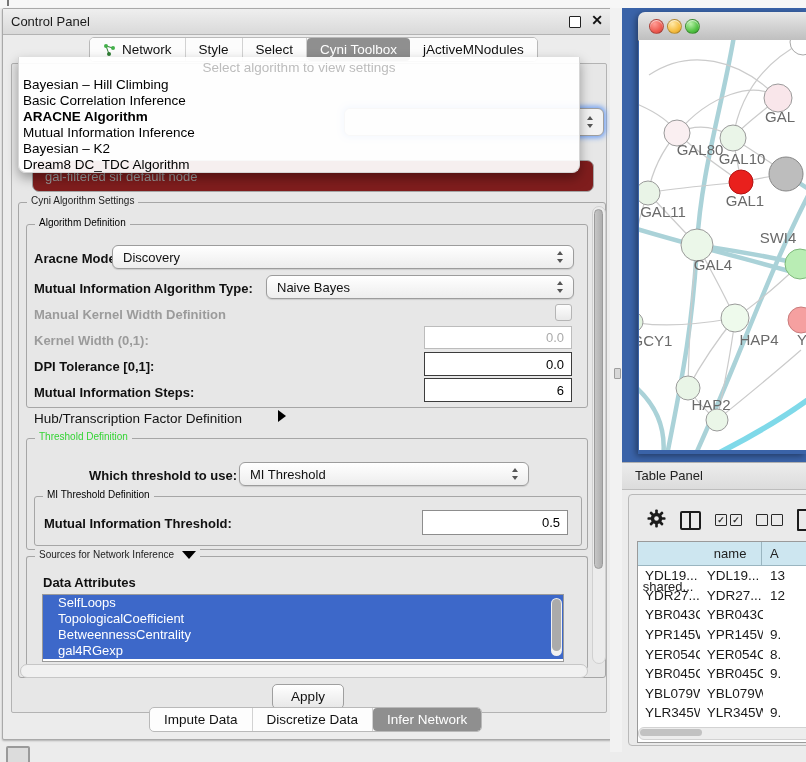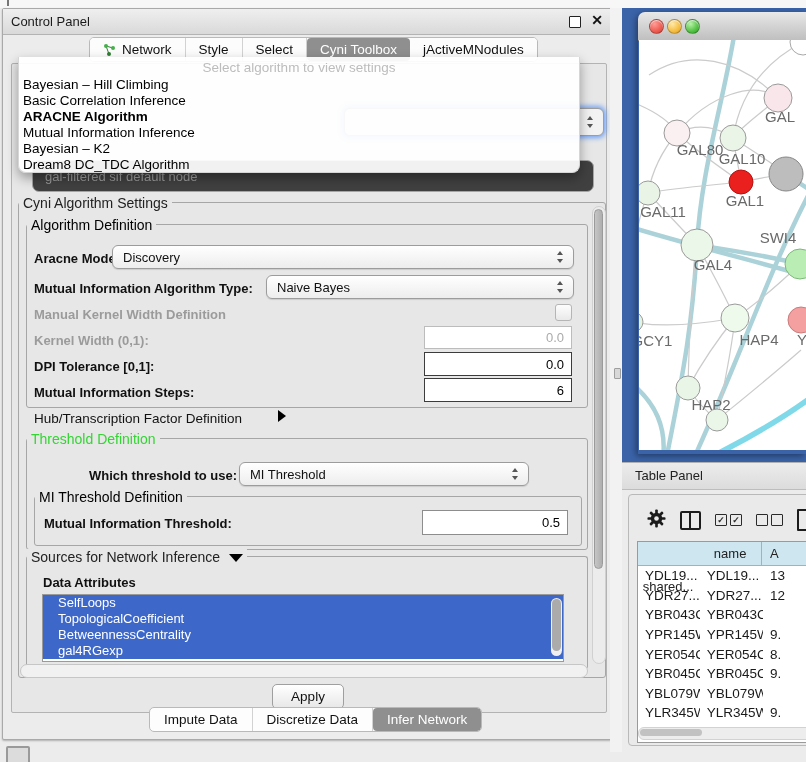--- a/index.html
+++ b/index.html
@@ -24,32 +24,32 @@
   .tab:last-child{border-right:none;}
   .tab.active{background:#8f8f8f;color:#fff;border-radius:4px;border-right:none;}
   .net-icon{width:14px;height:14px;display:inline-block;}
 
   
   .inner-panel{left:8px;top:54px;width:594px;height:648px;background:#e7e7e7;border:1px solid #b3b3b3;border-radius:2px;}
 
   
   .ghost-label{left:16px;top:32px;font-size:13px;color:#9aa0c0;}
   .ghost-combo-a{left:332px;top:44px;width:258px;height:26px;background:#f2f2f2;border:1px solid #9e9e9e;border-radius:6px;box-shadow:0 0 5px 2px rgba(96,150,245,.85);}
-  .ghost-combo-b{left:20px;top:96px;width:562px;height:32px;background:#404040;border:1px solid #a5a5a5;border-radius:7px;display:flex;align-items:center;padding:0 12px;font-size:13px;color:#9a9a9a;box-sizing:border-box;}
+  .ghost-combo-b{left:20px;top:96px;width:562px;height:32px;background:#7f1d1d;border:1px solid #a5a5a5;border-radius:7px;display:flex;align-items:center;padding:0 12px;font-size:13px;color:#9a9a9a;box-sizing:border-box;}
 
   
   .dropdown{left:18px;top:57px;width:560px;height:115px;background:rgba(255,255,255,.93);border:1px solid #d6d6d6;border-top:none;border-radius:0 0 8px 8px;box-shadow:0 5px 12px rgba(0,0,0,.35);z-index:30;}
   .dd-placeholder{left:0;top:3px;width:100%;text-align:center;font-size:13.5px;color:#bcbcbc;}
   .dd-items{left:4px;top:20px;right:4px;}
   .algo-item{font-size:13.5px;color:#000;height:16px;line-height:16px;white-space:nowrap;}
   .algo-item.selected{font-weight:bold;}
 
   
   .groupbox{position:absolute;border:1px solid #a6a6a6;border-radius:3px;}
-  .legend{position:absolute;top:-8px;left:0;background:#e7e7e7;padding:0 4px;font-size:14px;white-space:nowrap;}
+  .legend{position:absolute;top:-8px;left:8px;background:#e7e7e7;padding:0 4px;font-size:10px;white-space:nowrap;}
   .legend.plain{color:#222;}
   .legend.blue{color:#000000;}
   .legend.green{color:#35d435;}
 
   .lbl{position:absolute;font-size:13px;font-weight:bold;color:#111;white-space:nowrap;}
   .lbl.gray{color:#9b9b9b;}
   .lbl.normal{font-weight:normal;}
 
   .combo{position:absolute;background:linear-gradient(#ffffff,#ededed);border:1px solid #9c9c9c;border-radius:6px;font-size:13px;color:#111;display:flex;align-items:center;padding:0 10px;box-sizing:border-box;box-shadow:0 1px 1px rgba(0,0,0,.12);}
   .stepper{position:absolute;right:9px;top:50%;transform:translateY(-50%);width:7px;height:12px;}

